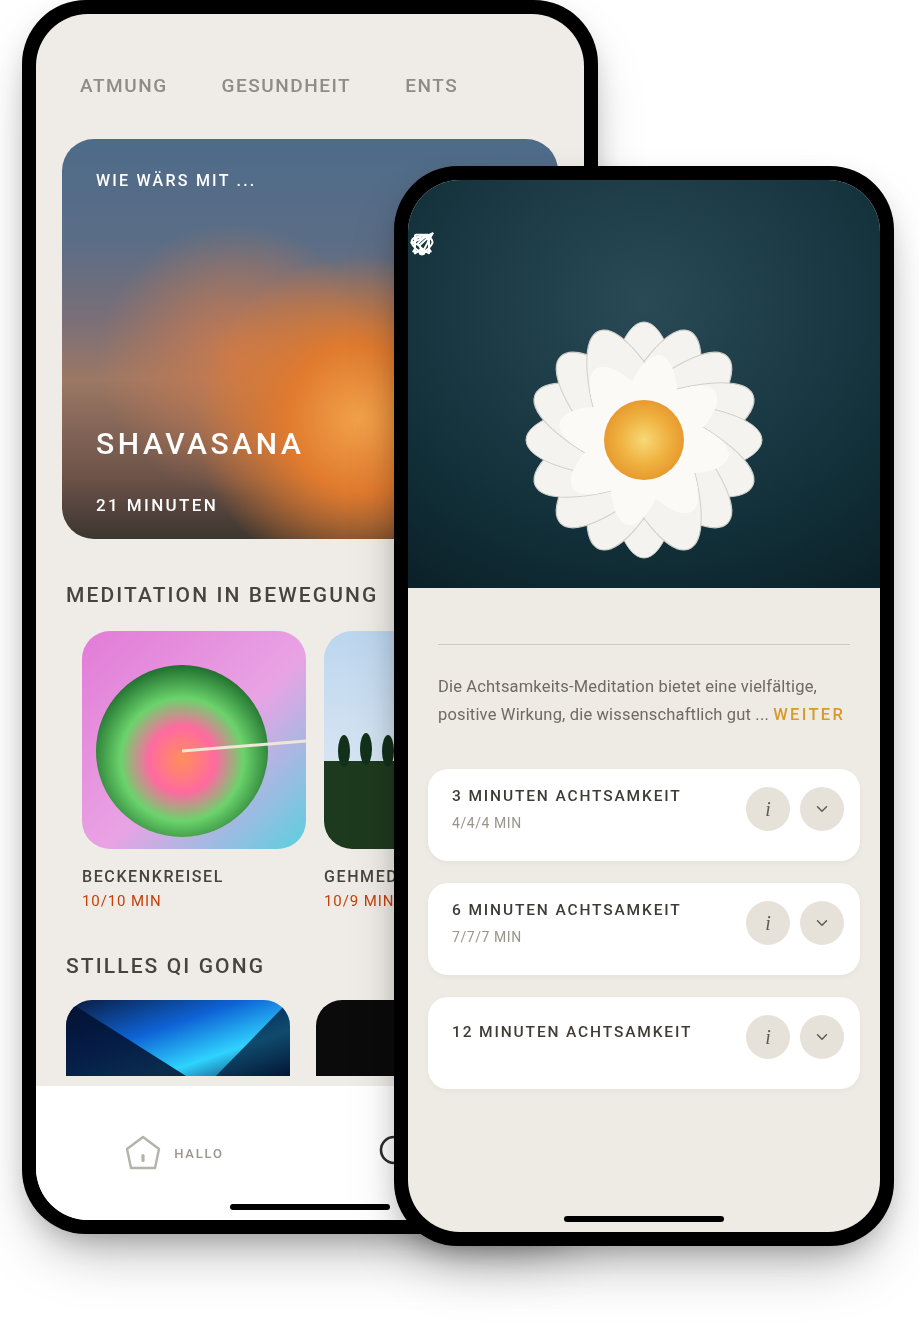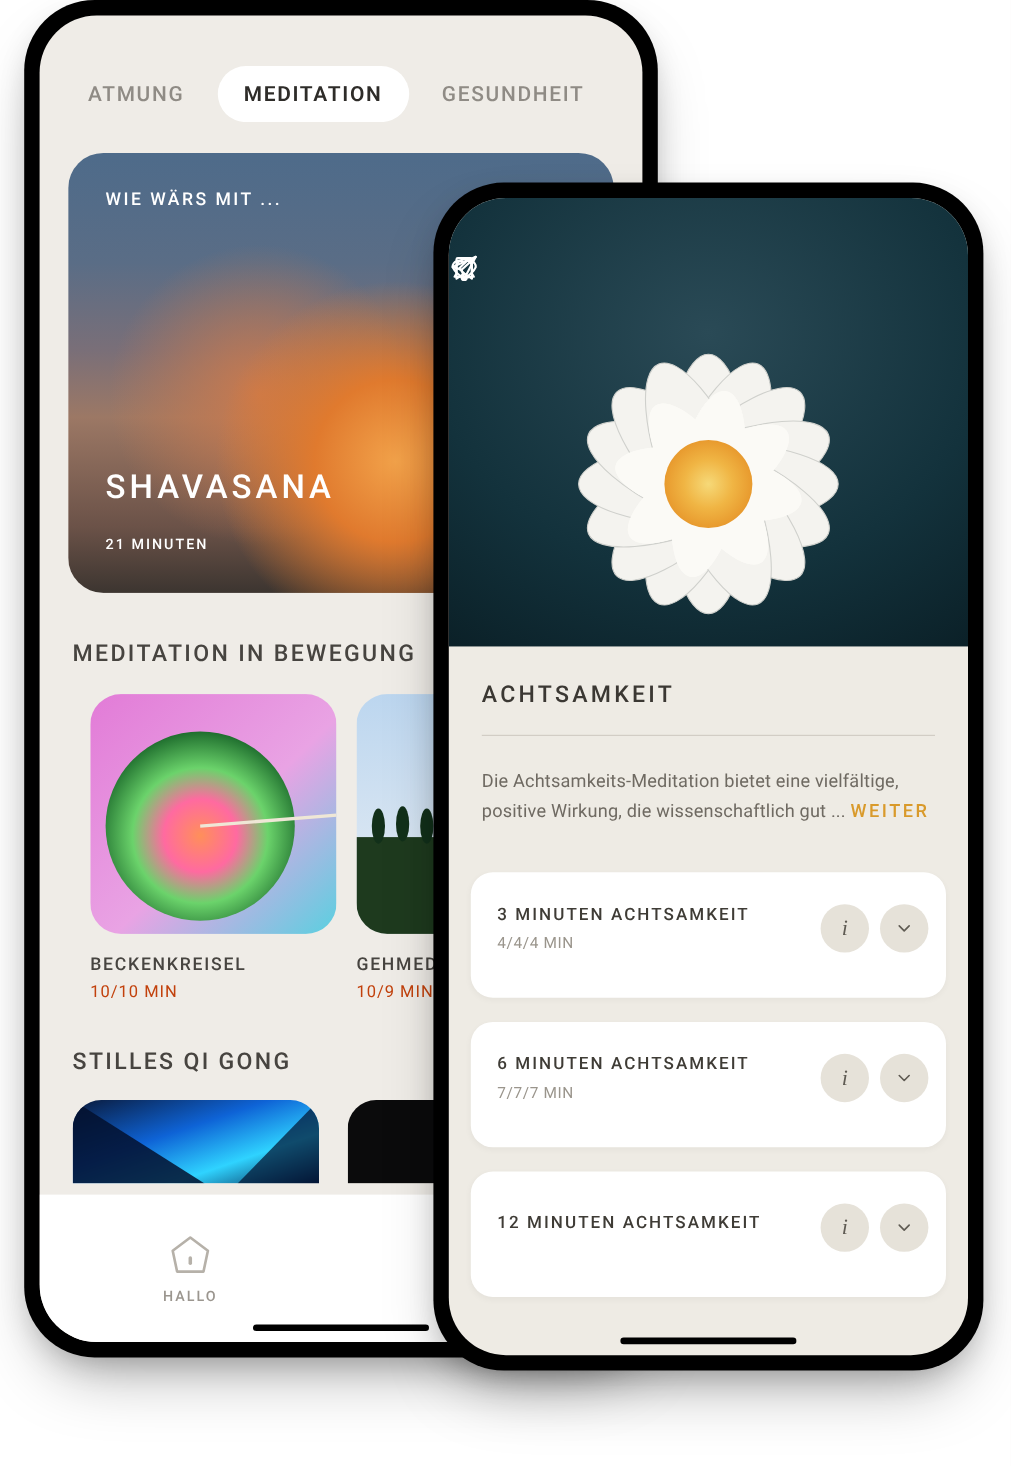--- a/index.html
+++ b/index.html
@@ -13,67 +13,66 @@
   #phoneA .screen{background:#efece7}
   .tabs{display:flex;align-items:center;gap:6px;padding:46px 20px 0 20px;font-weight:500;letter-spacing:.08em;color:#8f8b85;font-size:19px;overflow:hidden;white-space:nowrap}
   .tab{padding:14px 24px;border-radius:30px}
   .tab.active{background:#fff;color:#2e2c29;font-weight:600}
   .hero{margin:28px 26px 0 26px;height:400px;border-radius:32px;position:relative;overflow:hidden;background:
       radial-gradient(circle at 60% 70%, #f2a24a 0%, #e07a2e 18%, rgba(224,122,46,0) 40%),
       radial-gradient(circle at 35% 55%, #c97a4e 0%, rgba(201,122,78,0) 35%),
       linear-gradient(180deg,#4e6b8a 0%,#5a6d86 25%,#7a6f78 45%,#9c7865 60%,#6b5248 85%,#3c3530 100%)}
   .hero .eyebrow{position:absolute;left:34px;top:32px;color:#fff;font-size:16px;letter-spacing:.14em;font-weight:500}
   .hero .title{position:absolute;left:34px;bottom:78px;color:#fff;font-size:30px;letter-spacing:.12em;font-weight:500}
-  .hero .meta{position:absolute;left:34px;bottom:36px;color:#fff;font-size:13px;letter-spacing:.14em;font-weight:500}
+  .hero .meta{position:absolute;left:34px;bottom:24px;color:#fff;font-size:17px;letter-spacing:.14em;font-weight:500}
   .section-title{margin:44px 30px 0 30px;color:#474440;font-size:21px;letter-spacing:.1em;font-weight:500}
   .hrow{display:flex;gap:18px;margin:24px 0 0 46px}
   .card{width:224px;flex:0 0 auto}
   .thumb{width:224px;height:218px;border-radius:28px;overflow:hidden;position:relative}
   .thumb svg{width:100%;height:100%;display:block}
   .card .ct{margin-top:18px;color:#474440;font-size:16px;letter-spacing:.1em;font-weight:500;white-space:nowrap;overflow:hidden}
   .card .cm{margin-top:6px;color:#c2410c;font-size:15px;letter-spacing:.06em}
   .hrow2{display:flex;gap:26px;margin:22px 0 0 30px}
   .thumb2{width:224px;height:76px;border-radius:26px 26px 0 0;overflow:hidden}
   .thumb2 svg{width:100%;height:100%;display:block}
   .navbar{position:absolute;left:0;right:0;bottom:0;height:134px;background:#fff;display:flex}
-  .navitem{flex:1;display:flex;flex-direction:column;align-items:center;justify-content:center;gap:10px;color:#9b968f;font-size:13px;letter-spacing:.14em;font-weight:500}
+  .navitem{flex:1;display:flex;flex-direction:row;align-items:center;justify-content:center;gap:10px;color:#9b968f;font-size:13px;letter-spacing:.14em;font-weight:500}
   .navitem.active{color:#2e2c29}
   .navitem svg{width:42px;height:42px}
   
   #phoneB{left:394px;top:166px;width:500px;height:1080px}
   #phoneB .screen{background:#eeebe4}
   .heroB{height:408px;position:relative;overflow:hidden}
   .heroB svg{position:absolute;inset:0;width:100%;height:100%}
   .topbar{position:absolute;left:0;right:0;top:50px;display:flex;align-items:center;padding:0 24px;gap:18px}
   .topbar .spacer{flex:1}
   .ibtn{width:42px;height:42px;display:flex;align-items:center;justify-content:center;color:#fff}
   .ibtn svg{width:28px;height:28px;stroke:#fff;stroke-width:1.7;fill:none;stroke-linecap:round;stroke-linejoin:round}
   .detail{padding:32px 30px 0 30px}
   .dtitle{color:#3b3833;font-size:21px;letter-spacing:.14em;font-weight:500}
   .dmeta{margin-top:20px;color:#8d8880;font-size:13px;letter-spacing:.1em;font-weight:500}
   .hr{height:1px;background:#cfcac1;margin:24px 0 0 0}
   .desc{margin-top:28px;color:#6f6a62;font-size:16.5px;line-height:1.7;letter-spacing:.01em}
   .more{color:#d99a2b;letter-spacing:.14em;font-weight:500}
   .lessons{margin:40px 20px 0 20px;display:flex;flex-direction:column;gap:22px}
-  .lesson{background:#fff;border-radius:20px;height:114px;display:flex;align-items:center;padding:0 16px 12px 24px;box-shadow:0 2px 6px rgba(0,0,0,.04)}
+  .lesson{background:#fff;border-radius:20px;height:92px;display:flex;align-items:center;padding:0 16px 12px 24px;box-shadow:0 2px 6px rgba(0,0,0,.04)}
   .lesson .lt{color:#3f3c36;font-size:15.5px;letter-spacing:.12em;font-weight:500}
   .lesson .lm{margin-top:10px;color:#9a958c;font-size:14px;letter-spacing:.04em}
   .lesson .grow{flex:1}
   .circ{width:44px;height:44px;border-radius:50%;background:#e6e2d9;display:flex;align-items:center;justify-content:center;margin-left:10px;color:#5f5b53}
   .circ svg{width:18px;height:18px;stroke:#5f5b53;stroke-width:2;fill:none;stroke-linecap:round;stroke-linejoin:round}
   .circ.i{font-family:Georgia,serif;font-style:italic;font-size:20px}
 </style>
 </head>
 <body>
 
 <div class="phone" id="phoneA">
   <div class="screen">
     <div class="tabs">
       <div class="tab">ATMUNG</div>
-      <div class="tab active">MEDITATION</div>
       <div class="tab">GESUNDHEIT</div>
       <div class="tab">ENTS</div>
     </div>
 
     <div class="hero">
       <div class="eyebrow">WIE WÄRS MIT ...</div>
       <div class="title">SHAVASANA</div>
       <div class="meta">21 MINUTEN</div>
     </div>
 
@@ -243,21 +242,20 @@
         <div class="ibtn">
           <svg viewBox="0 0 24 24">
               <path d="M21 3 3 11l7 2 2 7 9-17Z"></path>
               <path d="M10 13l11-10"></path>
             </svg>
         </div>
       </div>
     </div>
 
     <div class="detail">
-      <div class="dtitle">ACHTSAMKEIT</div>
       <div class="hr"></div>
       <div class="desc">
         <span>Die Achtsamkeits-Meditation bietet eine vielfältige, positive Wirkung, die wissenschaftlich gut ... </span><span class="more">WEITER</span>
       </div>
     </div>
 
     <div class="lessons">
       <div class="lesson">
         <div class="grow">
           <div class="lt">3 MINUTEN ACHTSAMKEIT</div>

